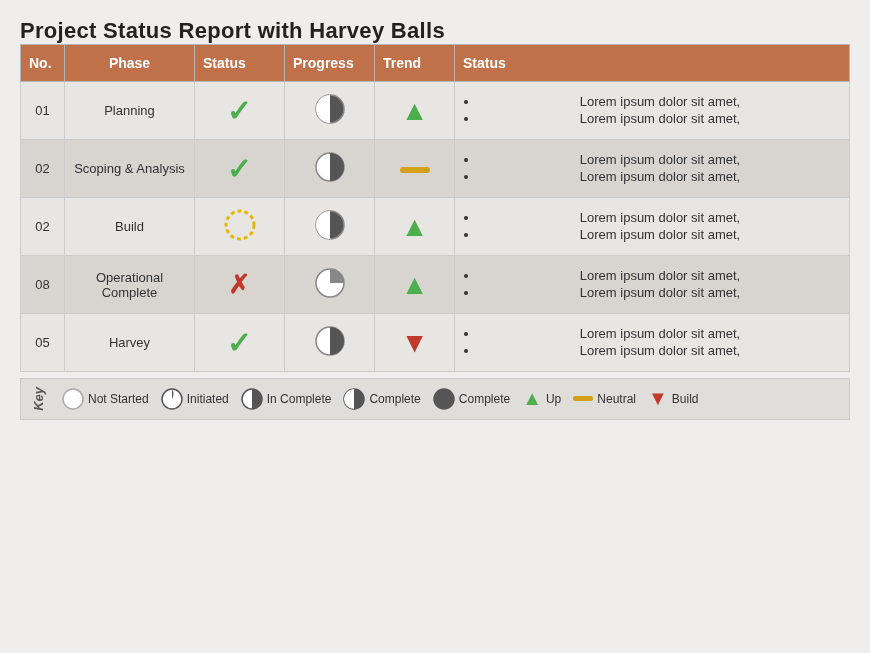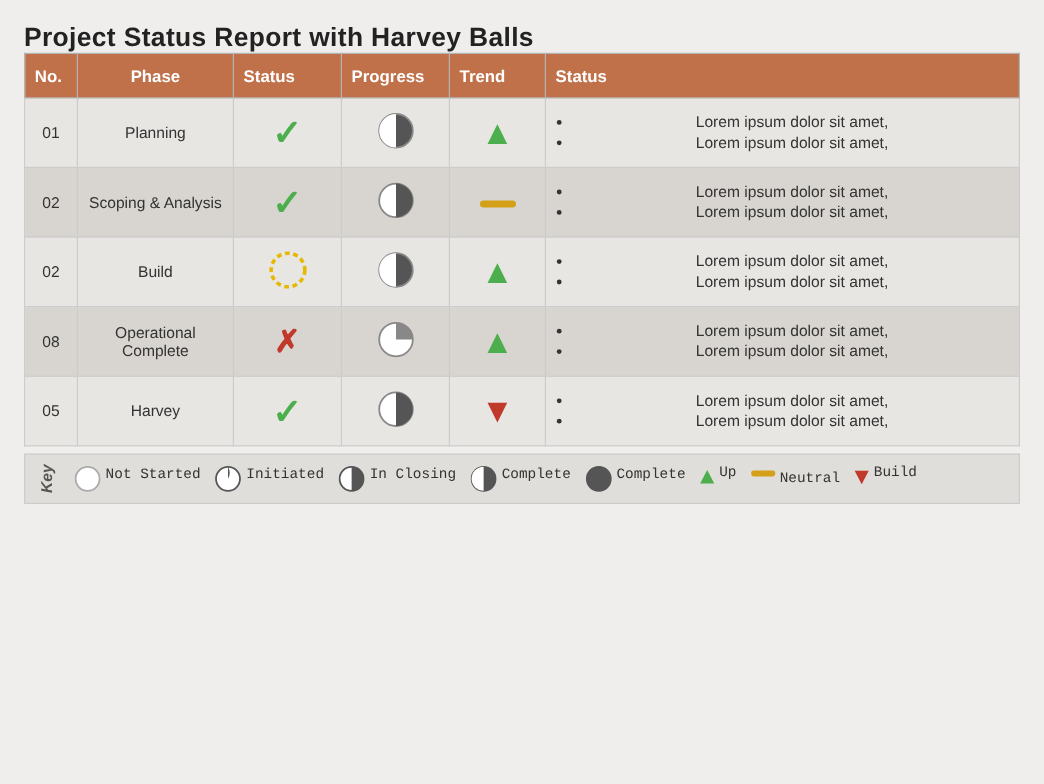--- a/index.html
+++ b/index.html
@@ -83,24 +83,23 @@
       font-weight: bold;
       font-size: 13px;
       color: #555;
       margin-right: 4px;
       writing-mode: vertical-rl;
       transform: rotate(180deg);
       font-style: italic;
     }
     .key-item {
       display: flex;
-      align-items: flex-start;
+      align-items: center;
       gap: 4px;
       white-space: nowrap;
-      font-family: Liberation Mono, monospace;
     }
   </style>
 </head>
 <body>
 
 <h1>Project Status Report with Harvey Balls</h1>
 
 <table class="table-wrap">
   <thead>
     <tr>
@@ -214,21 +213,21 @@
       <path d="M11 1 A10 10 0 0 1 11 11 Z" fill="#555"></path>
     </svg>
     <span>Initiated</span>
   </div>
 
   <div class="key-item">
     <svg width="22" height="22" viewBox="0 0 22 22">
       <circle cx="11" cy="11" r="10" fill="white" stroke="#555" stroke-width="1.5"></circle>
       <path d="M11 1 A10 10 0 0 1 11 21 L11 11 Z" fill="#555"></path>
     </svg>
-    <span>In Closing</span>
+    <span>In Complete</span>
   </div>
 
   <div class="key-item">
     <svg width="22" height="22" viewBox="0 0 22 22">
       <circle cx="11" cy="11" r="10" fill="#555" stroke="#555" stroke-width="1.5"></circle>
       <path d="M11 1 A10 10 0 0 0 11 21 L11 11 Z" fill="white"></path>
     </svg>
     <span>Complete</span>
   </div>
 

